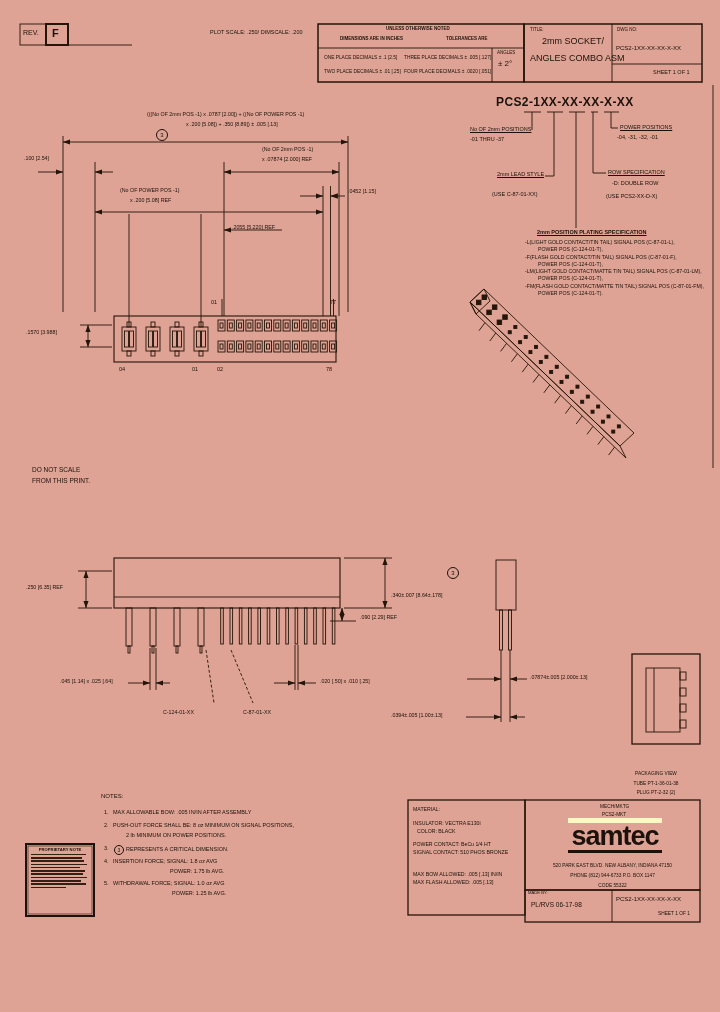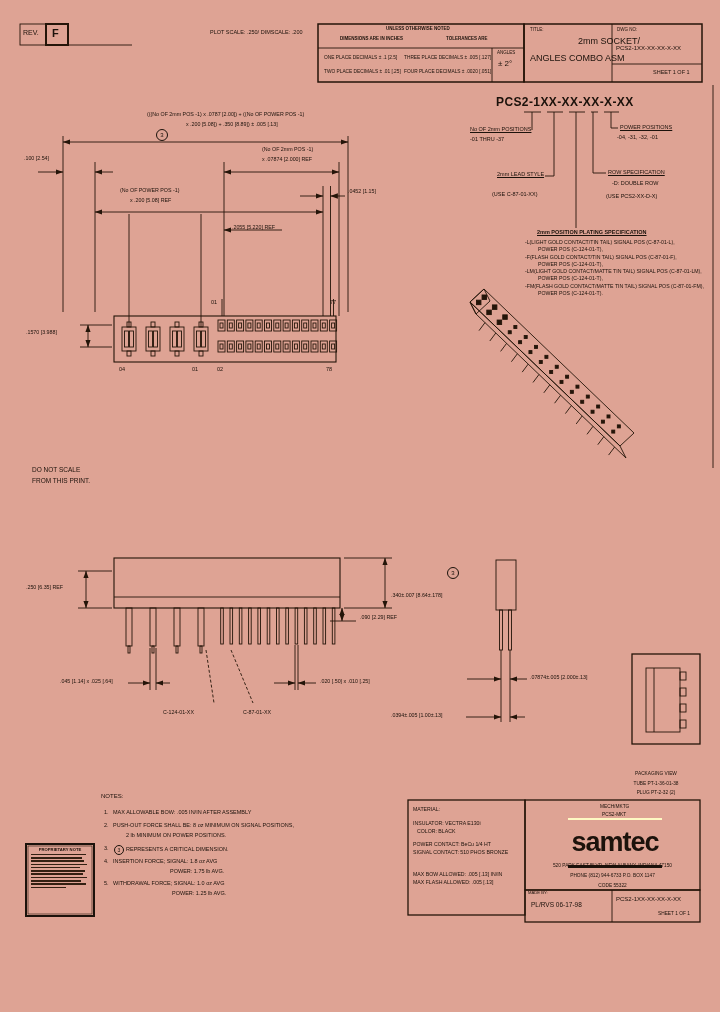--- a/index.html
+++ b/index.html
@@ -25,21 +25,21 @@
   #mat div{font-size:5.2px;line-height:8.2px;white-space:nowrap;}
   #prop{position:absolute;left:25px;top:843px;width:70px;height:74px;box-sizing:border-box;
         border:2px solid #1c120b;padding:2px 4px;}
   #prop .bar{height:1.6px;background:#332012;margin:1.7px 0;}
   #pkgtxt{position:absolute;left:606px;top:769px;width:100px;text-align:center;}
   #pkgtxt div{font-size:4.8px;line-height:9.5px;white-space:nowrap;}
   #addr{position:absolute;left:525px;top:861px;width:175px;text-align:center;}
   #addr div{font-size:4.8px;line-height:9.8px;white-space:nowrap;}
   #logo{position:absolute;left:540px;top:818px;width:150px;text-align:center;}
   #logo span{display:inline-block;font-size:27px;font-weight:bold;letter-spacing:-1px;
-             line-height:1.0;border-top:2px solid #fef9c3;border-bottom:3px solid #1c120b;padding:9px 3px;}
+             line-height:1.0;border-top:5px solid #fef9c3;border-bottom:3px solid #1c120b;padding:0 3px;}
 </style>
 </head>
 <body>
 
 <div id="sheet">
 
   <svg id="lw" width="720" height="1012" viewBox="0 0 720 1012" stroke="#241509" fill="none" stroke-width="0.9">
     <defs>
       <marker id="ar" markerWidth="9" markerHeight="6" refX="8.2" refY="3" orient="auto-start-reverse">
         <path d="M0,0 L8.5,3 L0,6 Z" fill="#241509" stroke="none"></path>
@@ -319,21 +319,21 @@
   <div class="t t45 b" style="left:340px;top:37px;">DIMENSIONS ARE IN INCHES</div>
   <div class="t t45 b" style="left:446px;top:37px;">TOLERANCES ARE</div>
   <div class="t t48" style="left:324px;top:55px;">ONE PLACE DECIMALS ± .1 [2.5]</div>
   <div class="t t48" style="left:404px;top:55px;">THREE PLACE DECIMALS ± .005 [.127]</div>
   <div class="t t48" style="left:324px;top:69px;">TWO PLACE DECIMALS ± .01 [.25]</div>
   <div class="t t48" style="left:404px;top:69px;">FOUR PLACE DECIMALS ± .0020 [.051]</div>
   <div class="t t45" style="left:497px;top:51px;">ANGLES</div>
   <div class="t t8" style="left:498px;top:60px;">± 2°</div>
 
   <div class="t t45" style="left:530px;top:28px;">TITLE:</div>
-  <div class="t t9" style="left:542px;top:37px;margin-left:36px;">2mm SOCKET/</div>
+  <div class="t t9" style="left:542px;top:37px;">2mm SOCKET/</div>
   <div class="t t9" style="left:530px;top:54px;">ANGLES COMBO ASM</div>
   <div class="t t45" style="left:617px;top:28px;">DWG NO:</div>
   <div class="t t6" style="left:616px;top:45px;">PCS2-1XX-XX-XX-X-XX</div>
   <div class="t t55" style="left:653px;top:69px;">SHEET 1 OF 1</div>
 
   <div class="t pn" style="left:496px;top:96px;">PCS2-1XX-XX-XX-X-XX</div>
   <div class="t t55 u" style="left:470px;top:126px;">No OF 2mm POSITIONS</div>
   <div class="t t55" style="left:470px;top:136px;">-01 THRU -37</div>
   <div class="t t55 u" style="left:620px;top:124px;">POWER POSITIONS</div>
   <div class="t t55" style="left:617px;top:134px;">-04, -31, -32, -01</div>

